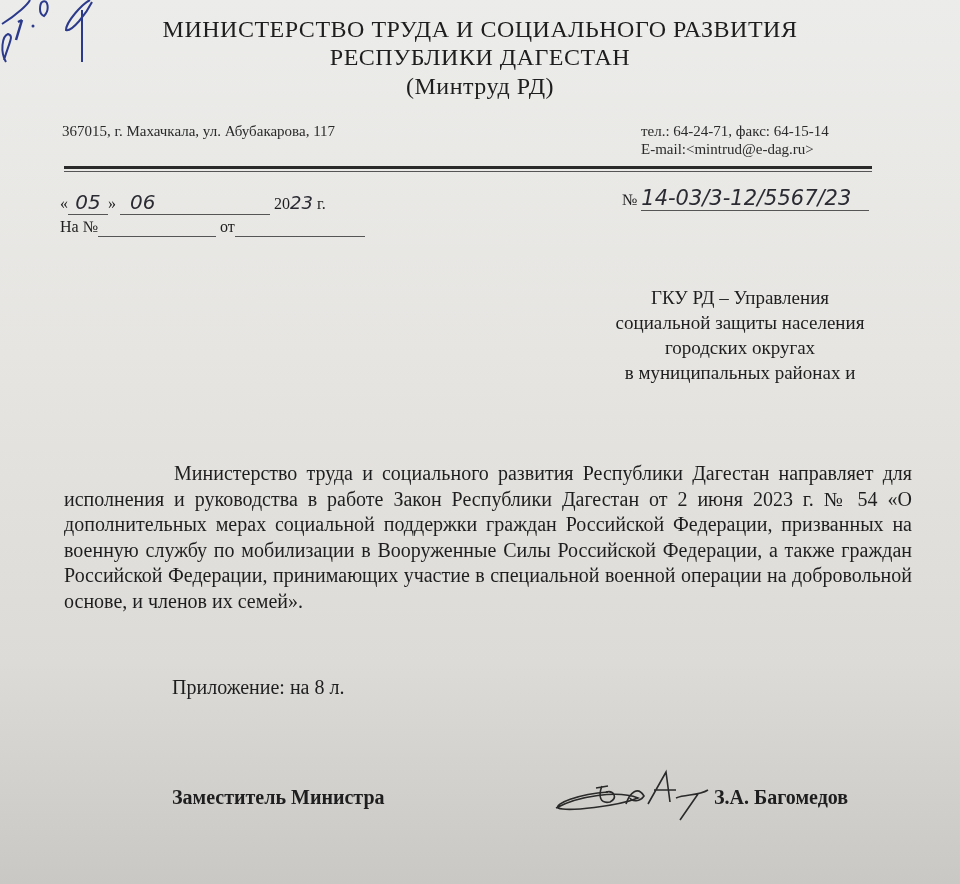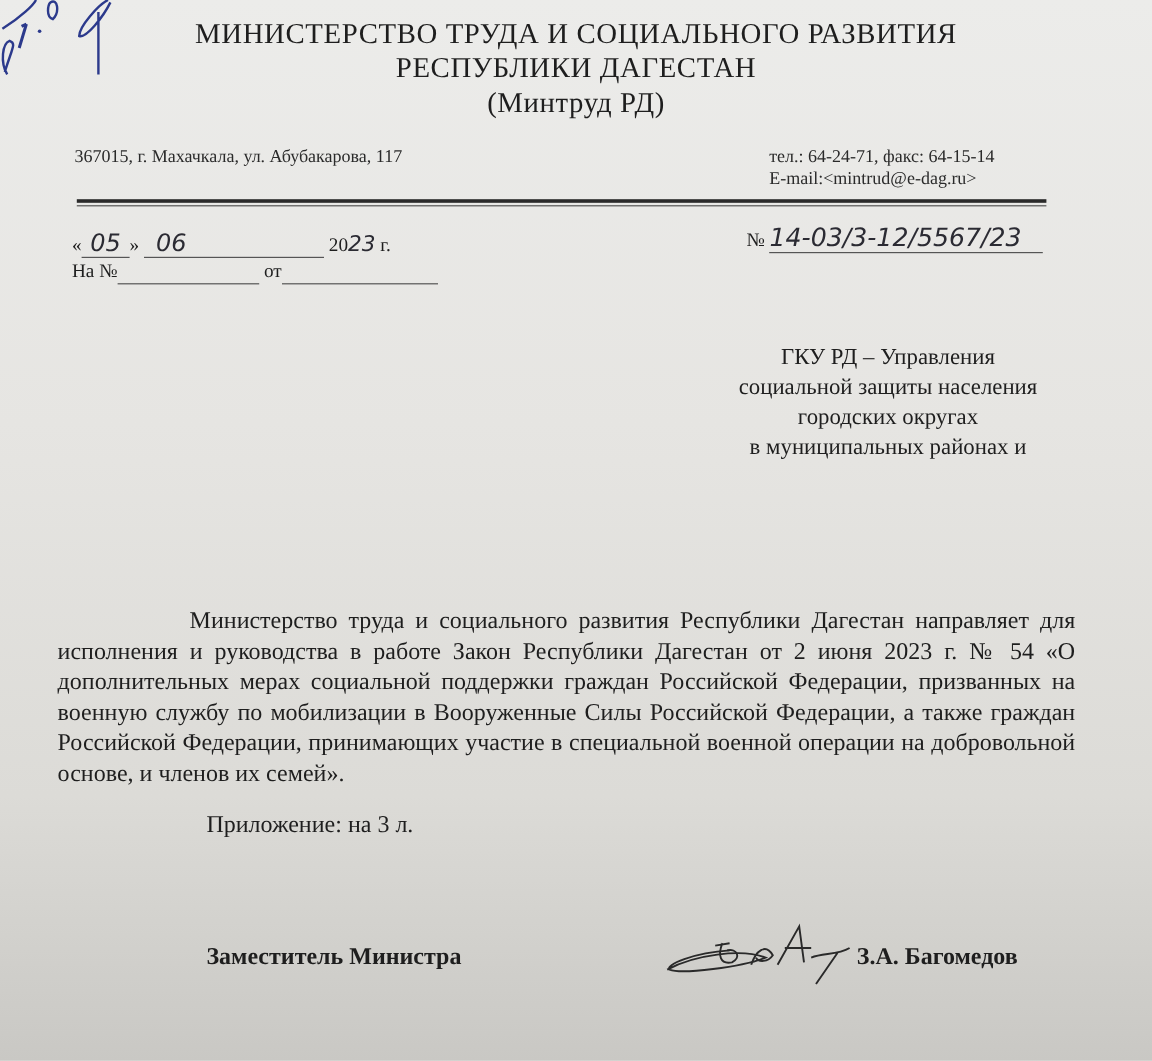--- a/index.html
+++ b/index.html
@@ -8,21 +8,21 @@
       background: linear-gradient(180deg, #ececea 0%, #e6e5e2 40%, #dcdbd7 75%, #c9c8c4 100%);
       font-family: "Liberation Serif", serif; color:#1e1e1e;
     }
     .abs { position:absolute; }
     .hdr { left:0; width:960px; text-align:center; font-weight:normal; font-size:24px; letter-spacing:0.5px; }
     .small { font-size:15px; color:#2a2a2a; }
     .rule1 { left:64px; width:808px; height:3px; background:#2a2a2a; top:166px; }
     .rule2 { left:64px; width:808px; height:1px; background:#555; top:171px; }
     .hand { font-family:"DejaVu Sans", sans-serif; font-style:italic; color:#2b2b33; }
     .addressee { left:540px; width:400px; text-align:center; font-weight:normal; font-size:19px; line-height:25px; top:285px; }
-    .body-text { left:48px; width:848px; top:461px; font-size:20px; line-height:25.5px; text-align:justify; text-indent:110px;margin-top:44px; }
+    .body-text { left:64px; width:848px; top:461px; font-size:20px; line-height:25.5px; text-align:justify; text-indent:110px; }
     .blank { display:inline-block; border-bottom:1px solid #555; }
   </style>
 </head>
 <body>
 
 <svg class="abs" style="left:0;top:0" width="110" height="70" viewBox="0 0 110 70">
   <path d="M2,24 C18,14 28,4 30,0" stroke="#2c3a8c" stroke-width="2" fill="none"></path>
   <path d="M4,60 C10,40 14,36 8,34 C2,36 0,52 6,62" stroke="#2c3a8c" stroke-width="2" fill="none"></path>
   <path d="M18,22 L22,20 M22,20 L16,40" stroke="#2c3a8c" stroke-width="2.5" fill="none"></path>
   <circle cx="33" cy="26" r="1.5" fill="#2c3a8c"></circle>
@@ -60,21 +60,21 @@
 
 <div class="abs addressee">
   <div>ГКУ РД – Управления</div>
   <div>социальной защиты населения</div>
   <div>городских округах</div>
   <div>в муниципальных районах и</div>
 </div>
 
 <div class="abs body-text">Министерство труда и социального развития Республики Дагестан направляет для исполнения и руководства в работе Закон Республики Дагестан от 2 июня 2023 г. № 54 «О дополнительных мерах социальной поддержки граждан Российской Федерации, призванных на военную службу по мобилизации в Вооруженные Силы Российской Федерации, а также граждан Российской Федерации, принимающих участие в специальной военной операции на добровольной основе, и членов их семей».</div>
 
-<div class="abs" style="left:172px;top:676px;font-size:20px">Приложение: на 3 л.</div>
+<div class="abs" style="left:172px;top:676px;font-size:20px">Приложение: на 8 л.</div>
 
 <div class="abs" style="left:172px;top:786px;font-size:20px;font-weight:bold">Заместитель Министра</div>
 
 <svg class="abs" style="left:548px;top:768px" width="170" height="60" viewBox="0 0 170 60">
   <path d="M8,40 C30,28 70,22 90,30 C70,38 20,44 10,40 C6,36 30,26 60,24" stroke="#2a2a2a" stroke-width="1.6" fill="none"></path>
   <path d="M48,20 L60,18 M54,18 C50,28 52,36 62,34 C70,30 66,22 58,24" stroke="#2a2a2a" stroke-width="1.6" fill="none"></path>
   <path d="M78,36 C82,24 90,18 96,28 C92,34 84,34 82,30" stroke="#2a2a2a" stroke-width="1.6" fill="none"></path>
   <path d="M100,36 L118,4 L122,34 M106,22 L128,22" stroke="#2a2a2a" stroke-width="1.6" fill="none"></path>
   <path d="M128,30 C138,26 150,28 160,22 M150,26 L132,52" stroke="#2a2a2a" stroke-width="1.6" fill="none"></path>
 </svg>

